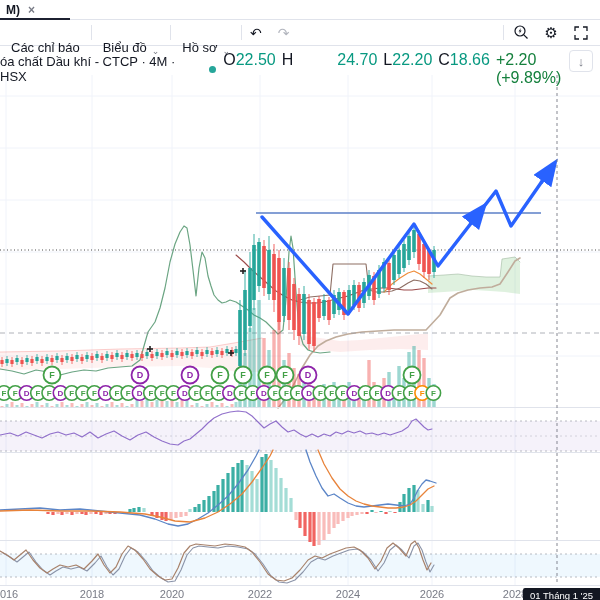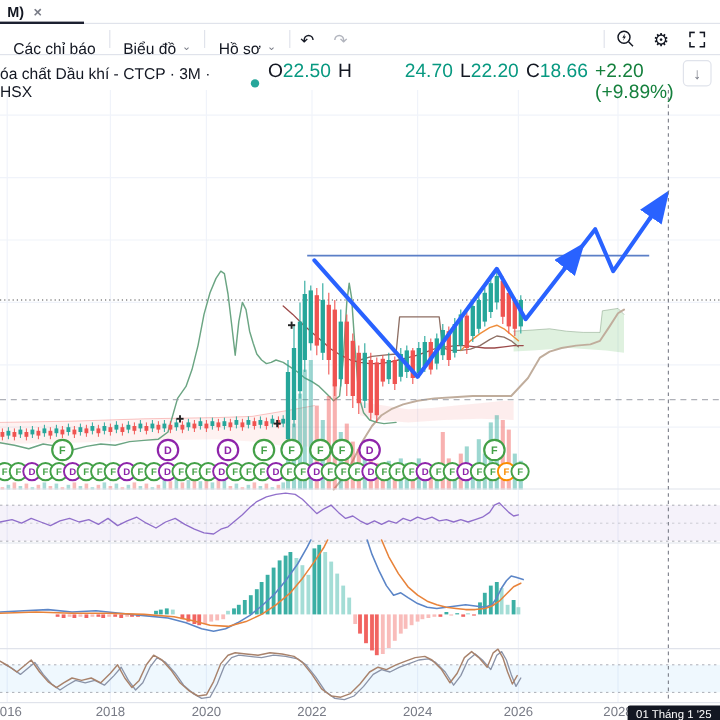--- a/index.html
+++ b/index.html
@@ -11,21 +11,21 @@
   #tabstrip { position:absolute; left:0; top:0; width:600px; height:20px;
               background:#fff; border-bottom:1px solid #e0e3eb; }
   #tab { position:absolute; left:-4px; top:0; height:20px; display:flex; align-items:center;
          gap:8px; padding:0 10px; font-size:12px; font-weight:bold; }
   #tab .underline { position:absolute; left:0; bottom:0; width:74px; height:2px; background:#1c2030; }
   #tab .close { color:#787b86; font-size:12px; font-weight:bold; }
 
   
   #toolbar { position:absolute; left:0; top:20px; width:600px; height:26px; background:#fff;
              border-bottom:1px solid #e0e3eb; display:flex; align-items:center; font-size:13px; }
-  .tb-btn { display:flex; align-items:flex-start; gap:5px; padding:0 11px; height:22px; cursor:pointer;
+  .tb-btn { display:flex; align-items:flex-end; gap:5px; padding:0 11px; height:22px; cursor:pointer;
             white-space:nowrap; border-radius:3px;margin-top:22px; }
   .tb-div { width:1px; height:15px; background:#e0e3eb; }
   .chev { font-size:9px; color:#787b86; transform:translateY(1px); }
   .hist-arrow { font-size:14px; padding:0 8px; }
   .hist-arrow.disabled { color:#b2b5be; }
   #tb-right { margin-left:auto; display:flex; align-items:center; gap:4px; padding-right:6px; }
   .icon-btn { width:26px; height:22px; display:flex; align-items:center; justify-content:center; }
 
   
   #legend { position:absolute; left:0; top:51px; display:flex; align-items:center; gap:7px;
@@ -595,21 +595,21 @@
       </div>
       <div class="icon-btn">
         <svg width="14" height="14" viewBox="0 0 14 14">
           <path d="M1,5 V1 H5 M9,1 H13 V5 M13,9 V13 H9 M5,13 H1 V9" fill="none" stroke="#131722" stroke-width="1.3"></path>
         </svg>
       </div>
     </div>
   </div>
 
   <div id="legend">
-    <span>óa chất Dầu khí - CTCP · 3M · HSX</span>
+    <span>óa chất Dầu khí - CTCP · 4M · HSX</span>
     <span class="dot" style="background: rgb(38, 166, 154);"></span>
     <span class="vals">
       <span><span class="lab">O</span><span class="val teal" style="color: rgb(8, 153, 129);">22.50</span></span>
       <span><span class="lab">H</span><span class="val teal" style="color: rgb(8, 153, 129); margin-left: 44px;">24.70</span></span>
       <span><span class="lab">L</span><span class="val teal" style="color: rgb(8, 153, 129);">22.20</span></span>
       <span><span class="lab">C</span><span class="val teal" style="color: rgb(8, 153, 129);">18.66</span></span>
       <span class="teal" style="color: #15803d;">+2.20 (+9.89%)</span>
     </span>
   </div>
 

